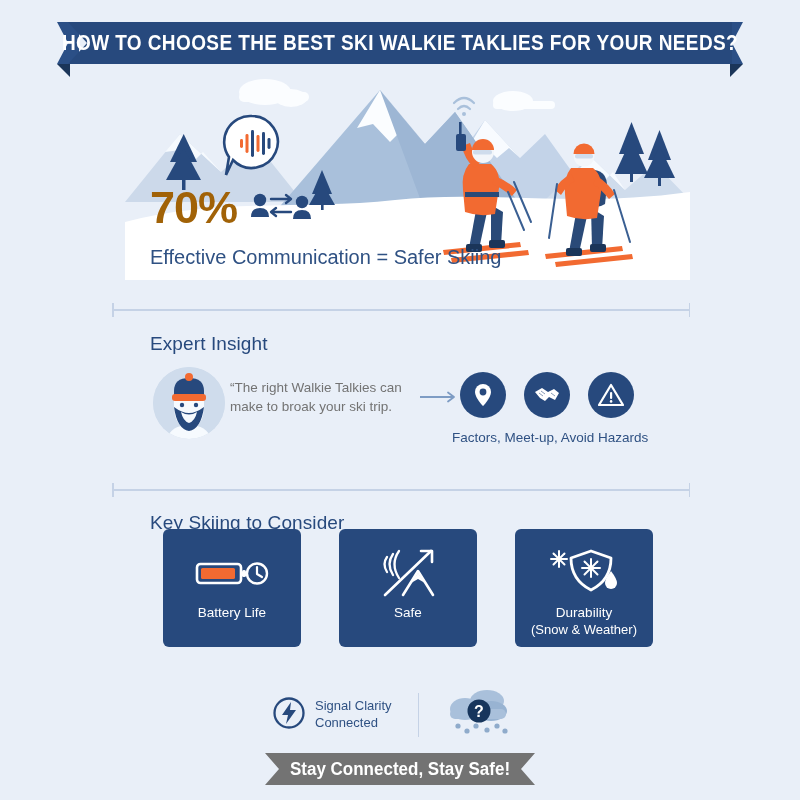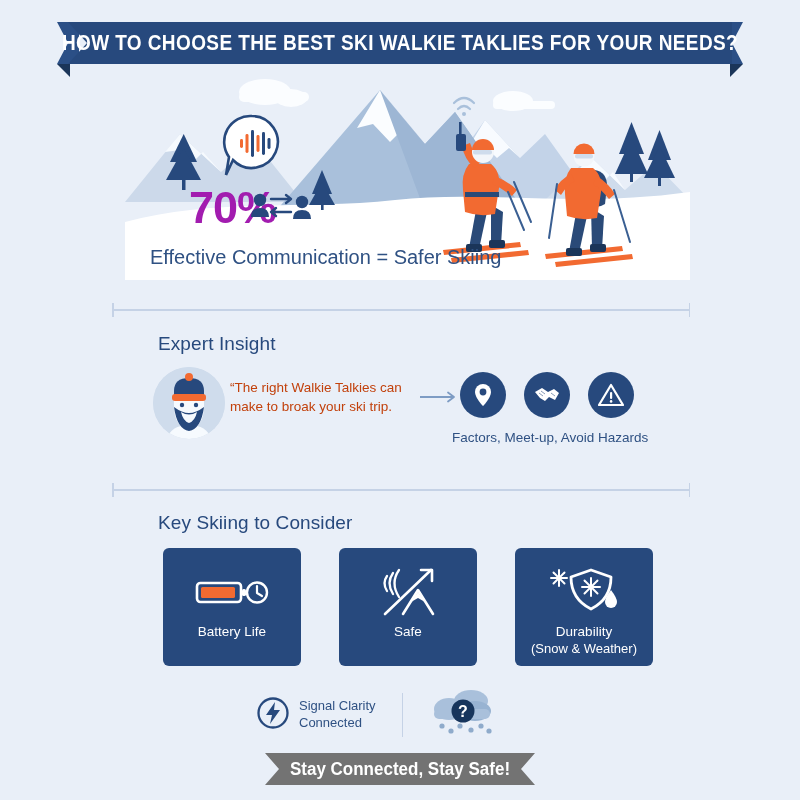--- a/index.html
+++ b/index.html
@@ -42,81 +42,81 @@
   .hero{
     position:absolute;left:125px;top:72px;width:565px;height:208px;
     overflow:hidden;background:#e9eff8;
   }
   .hero svg{display:block;}
 
   .hero-stat{
     position:absolute;left:150px;top:185px;z-index:3;
   }
   .stat-num{
-    font-size:45px;font-weight:bold;color:#a21caf;line-height:1;
-    letter-spacing:-1px;font-family:"Liberation Sans", sans-serif;margin-left:39px;
+    font-size:45px;font-weight:bold;color:#a16207;line-height:1;
+    letter-spacing:-1px;font-family:"Liberation Sans", sans-serif;
   }
   .stat-caption{
     position:absolute;left:150px;top:246px;font-size:20px;color:#2f5183;
     font-family:"Liberation Sans", sans-serif;white-space:nowrap;z-index:3;
   }
   .exchange-icon{position:absolute;left:250px;top:190px;z-index:3;}
   .bubble-icon{position:absolute;left:222px;top:113px;z-index:4;}
 
   
   .divider{position:absolute;left:112px;width:578px;height:14px;z-index:2;}
   .divider .line{position:absolute;left:0;top:6px;width:578px;height:1.5px;background:#c5d2e6;}
   .divider .cap{position:absolute;top:0;width:1.5px;height:14px;background:#c5d2e6;}
   .divider .cap.l{left:0;}
   .divider .cap.r{right:0;}
 
   
   .section-title{
     position:absolute;font-size:19px;color:#27497d;font-weight:normal;
-    font-family:"Liberation Sans", sans-serif;letter-spacing:.1px;margin-left:8px;
+    font-family:"Liberation Sans", sans-serif;letter-spacing:.1px;
   }
   #expert-title{left:150px;top:333px;}
   #factors-title{left:150px;top:512px;}
 
   .avatar{
     position:absolute;left:153px;top:367px;width:72px;height:72px;border-radius:50%;
     overflow:hidden;background:#cfdcec;
   }
   .quote{
     position:absolute;left:230px;top:378px;width:180px;
-    font-size:13.5px;line-height:1.42;color:#c2410c;
+    font-size:13.5px;line-height:1.42;color:#737373;
     font-family:"Liberation Sans", sans-serif;
   }
   .arrow-long{position:absolute;left:420px;top:390px;z-index:2;}
   .pill-row{position:absolute;left:460px;top:372px;display:flex;gap:18px;}
   .pill{
     width:46px;height:46px;border-radius:50%;background:#27497d;
     display:flex;align-items:center;justify-content:center;
   }
   .pill-caption{
     position:absolute;left:452px;top:430px;font-size:13.5px;color:#2f5183;
     white-space:nowrap;font-family:"Liberation Sans", sans-serif;
   }
 
   
-  .cards{position:absolute;left:163px;top:548px;display:flex;gap:38px;}
+  .cards{position:absolute;left:163px;top:529px;display:flex;gap:38px;}
   .card{
     width:138px;height:118px;background:#27497d;border-radius:6px;
     display:flex;flex-direction:column;align-items:center;justify-content:flex-start;
     padding-top:16px;box-sizing:border-box;position:relative;
   }
   .card-icon{height:56px;display:flex;align-items:center;justify-content:center;}
   .card-label{
     color:#ffffff;font-size:13.5px;text-align:center;line-height:1.25;
     font-family:"Liberation Sans", sans-serif;margin-top:4px;
   }
   .card-label .sub{display:block;font-size:13px;}
 
   
-  .bottom-row{position:absolute;left:256px;top:687px;display:flex;align-items:center;}
+  .bottom-row{position:absolute;left:272px;top:687px;display:flex;align-items:center;}
   .signal-item{display:flex;align-items:center;gap:9px;}
   .signal-label{
     font-size:13px;color:#2f5183;line-height:1.3;
     font-family:"Liberation Sans", sans-serif;
   }
   .vsep{width:1.5px;height:44px;background:#c5d2e6;margin:0 26px;}
 
   
   .footer-ribbon{
     position:absolute;left:265px;top:753px;width:270px;height:32px;background:#737373;

